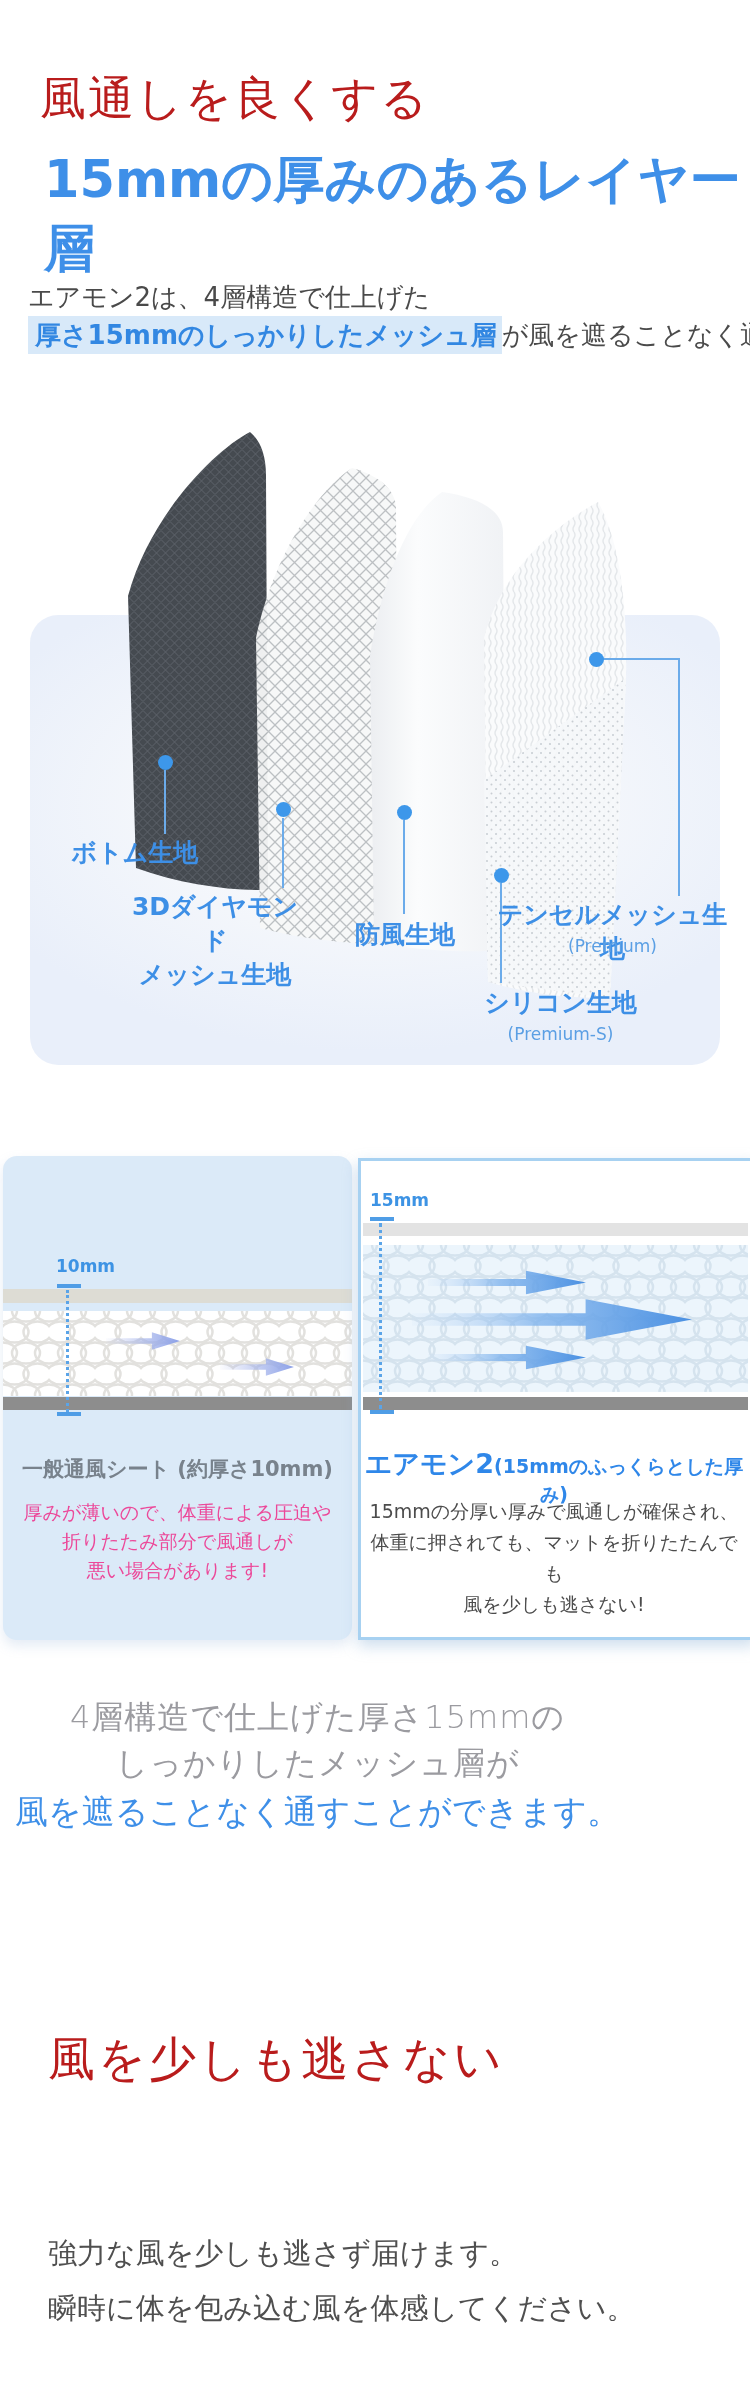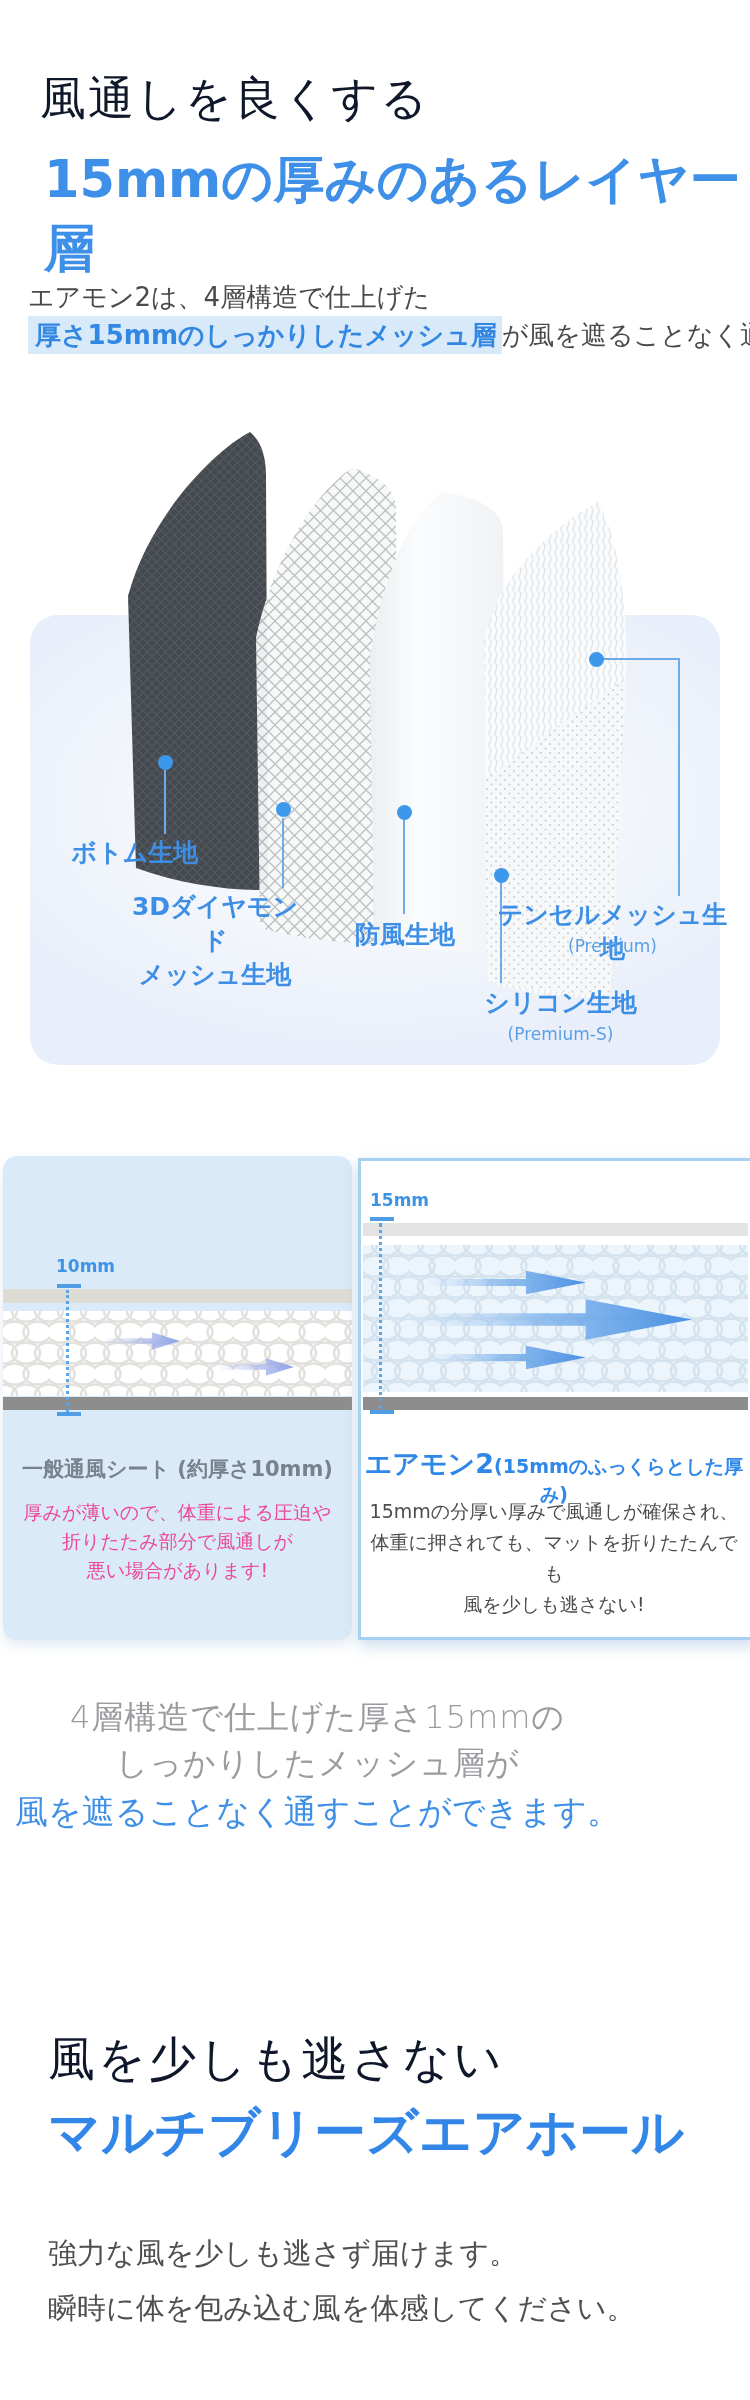--- a/index.html
+++ b/index.html
@@ -1,20 +1,20 @@
 <!DOCTYPE html>
 <html><head>
 <meta charset="utf-8">
 <style>
   html,body{margin:0;padding:0;background:#ffffff;}
   #page{position:relative;width:750px;height:2400px;background:#ffffff;overflow:hidden;
         font-family:"DejaVu Sans","Liberation Sans",sans-serif;}
   .abs{position:absolute;}
   
-  .t-thin{font-weight:300;color:#0f172a;letter-spacing:2px;}
+  .t-thin{font-weight:300;color:#b91c1c;letter-spacing:2px;}
   .t-bold{font-weight:700;color:#3e8fe8;}
   .body-gray{color:#4a4a4a;}
   .hl{background:#d8e9f9;color:#3287e2;font-weight:700;padding:4px 5px 4px 7px;}
   
   .layers-card{left:30px;top:615px;width:690px;height:450px;border-radius:28px;
     background:radial-gradient(ellipse 62% 55% at 50% 42%, #ffffff 0%, #f3f6fb 55%, #e9effa 100%);}
   .callout-dot{width:15px;height:15px;border-radius:50%;background:#3d97ea;z-index:6;}
   .callout-line-v{width:0;border-left:2px solid #6babea;z-index:5;}
   .callout-line-h{height:2px;background:#6babea;z-index:5;}
   .layer-label{font-weight:700;color:#3d8fe6;font-size:25px;text-align:center;line-height:34px;z-index:6;}
@@ -218,20 +218,19 @@
     <div>15mmの分厚い厚みで風通しが確保され、</div>
     <div>体重に押されても、マットを折りたたんでも</div>
     <div>風を少しも逃さない!</div>
   </div>
 
   <div class="abs sum-line sum-gray" style="top:1696px;">4層構造で仕上げた厚さ15mmの</div>
   <div class="abs sum-line sum-gray" style="top:1742px;">しっかりしたメッシュ層が</div>
   <div class="abs sum-line sum-blue" style="top:1790px;">風を遮ることなく通すことができます。</div>
 
   <div class="abs t-thin" style="left:48px;top:2028px;font-size:47px;letter-spacing:3px;">風を少しも逃さない</div>
-  <div class="abs t-bold" style="left:48px;top:2098px;font-size:52px;color:#3286e8;">マルチブリーズエアホール</div>
 
   <div class="abs s2-body" style="left:48px;top:2226px;">
     <div>強力な風を少しも逃さず届けます。</div>
     <div>瞬時に体を包み込む風を体感してください。</div>
   </div>
 
 </div>
 
 </body></html>

